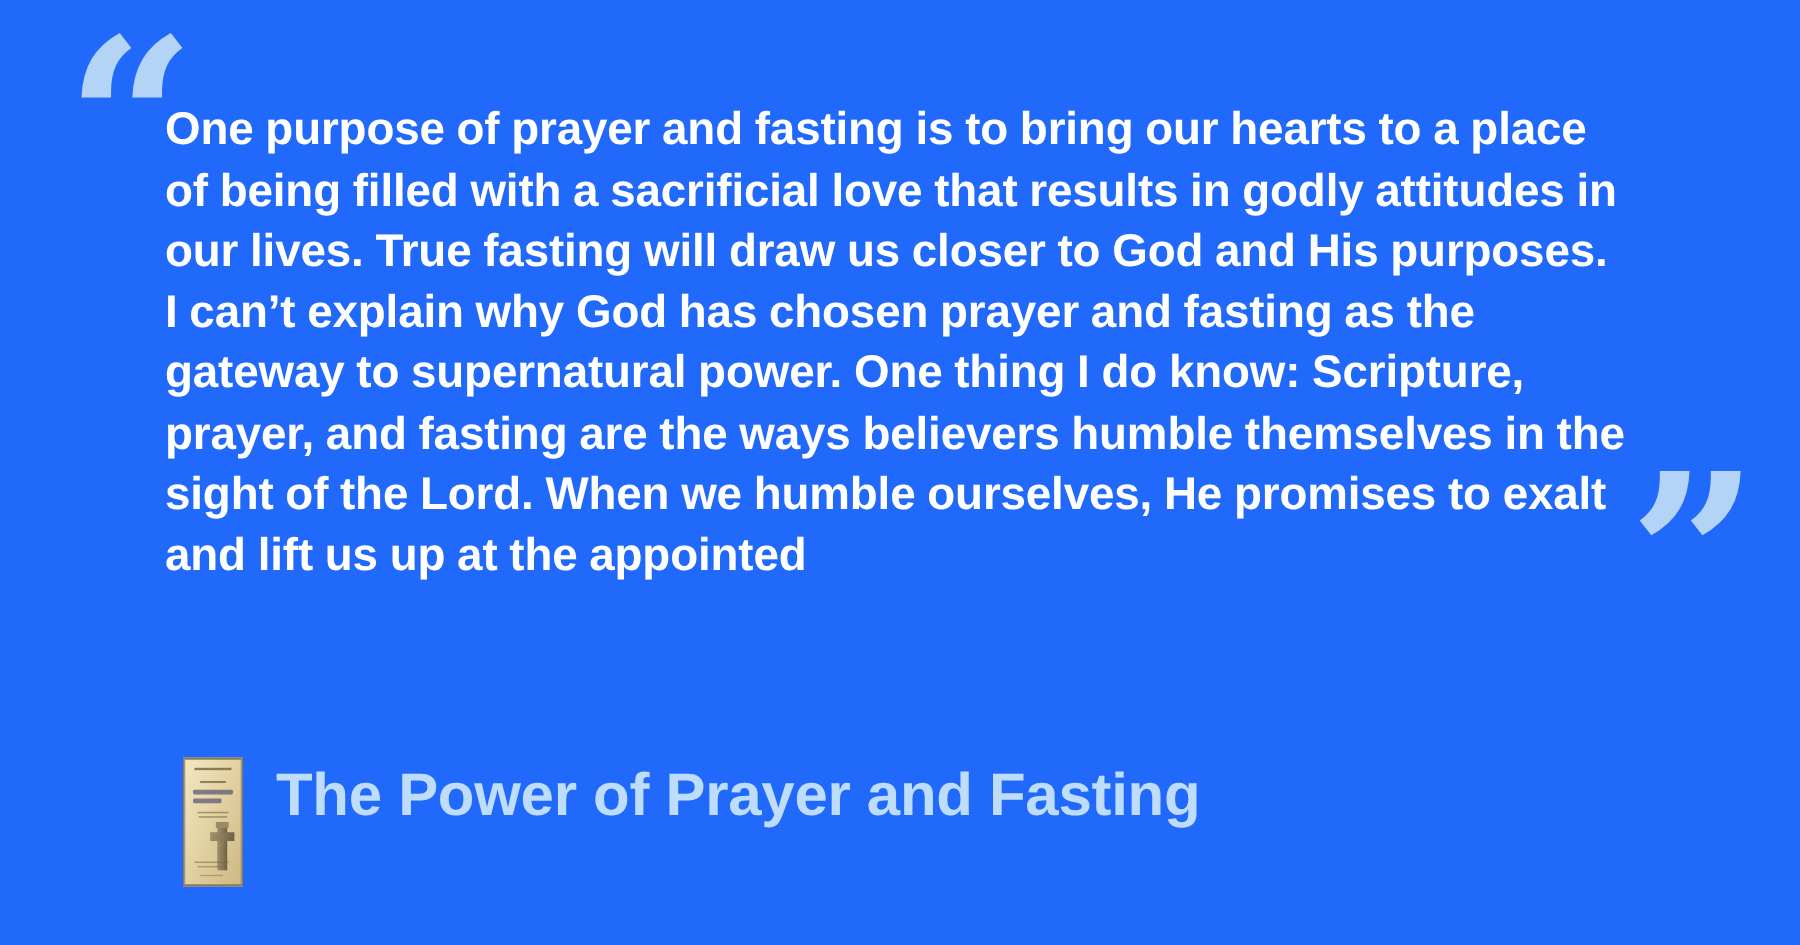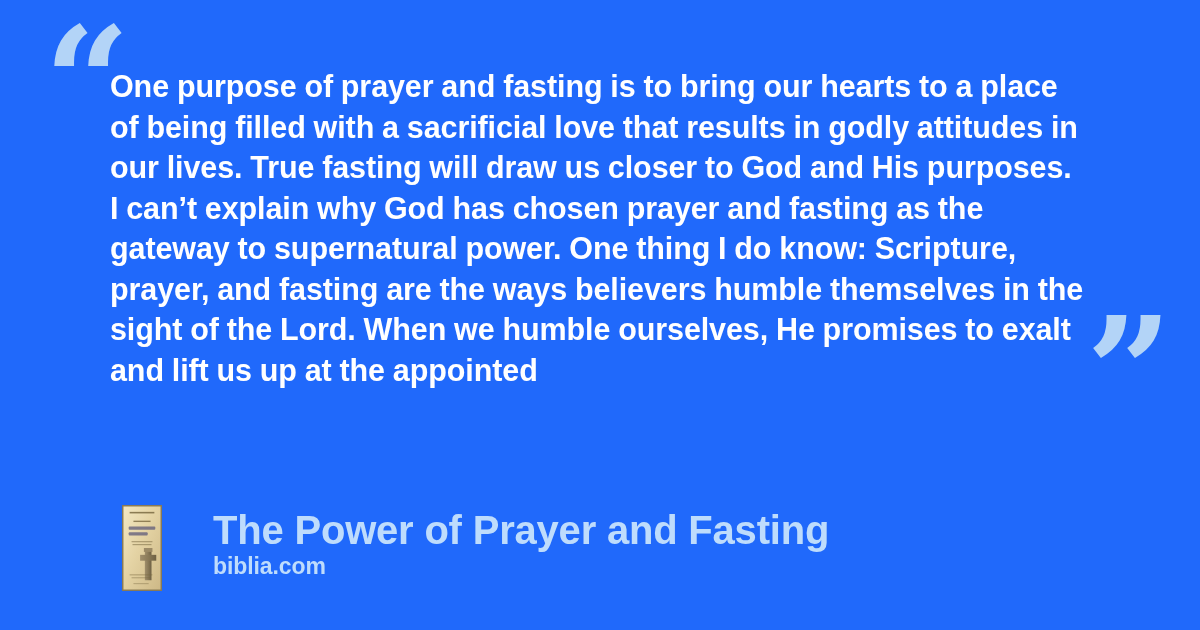--- a/index.html
+++ b/index.html
@@ -79,23 +79,22 @@
     height: 86px;
     flex: 0 0 auto;
     border: 1px solid #8a7a55;
     box-sizing: border-box;
     display: block;
     background: #e7d9ae;
   }
 
   .footer-text {
     display: flex;
-    flex-direction: column;
+    flex-direction: row;
     padding-top: 2px;
-    margin-left: 29px;
   }
   .book-title {
     margin: 0;
     color: #bedcfc;
     font-weight: 700;
     font-size: 40px;
     line-height: 46px;
     letter-spacing: -0.2px;
     white-space: nowrap;
   }
@@ -154,18 +153,17 @@
       <rect x="22" y="43" width="9" height="4" fill="#9b8a66"></rect>
 
       <rect x="7" y="70" width="24" height="1" fill="#7a6a42" opacity="0.55"></rect>
       <rect x="9" y="73" width="20" height="1" fill="#7a6a42" opacity="0.5"></rect>
       <rect x="11" y="79" width="16" height="1" fill="#7a6a42" opacity="0.45"></rect>
       <rect x="0" y="0" width="40" height="86" fill="none" stroke="#8a7a55" stroke-width="1"></rect>
     </svg>
 
     <div class="footer-text">
       <div class="book-title">The Power of Prayer and Fasting</div>
-      <div class="site-name">biblia.com</div>
     </div>
 
   </div>
 
 </div>
 
 </body></html>

